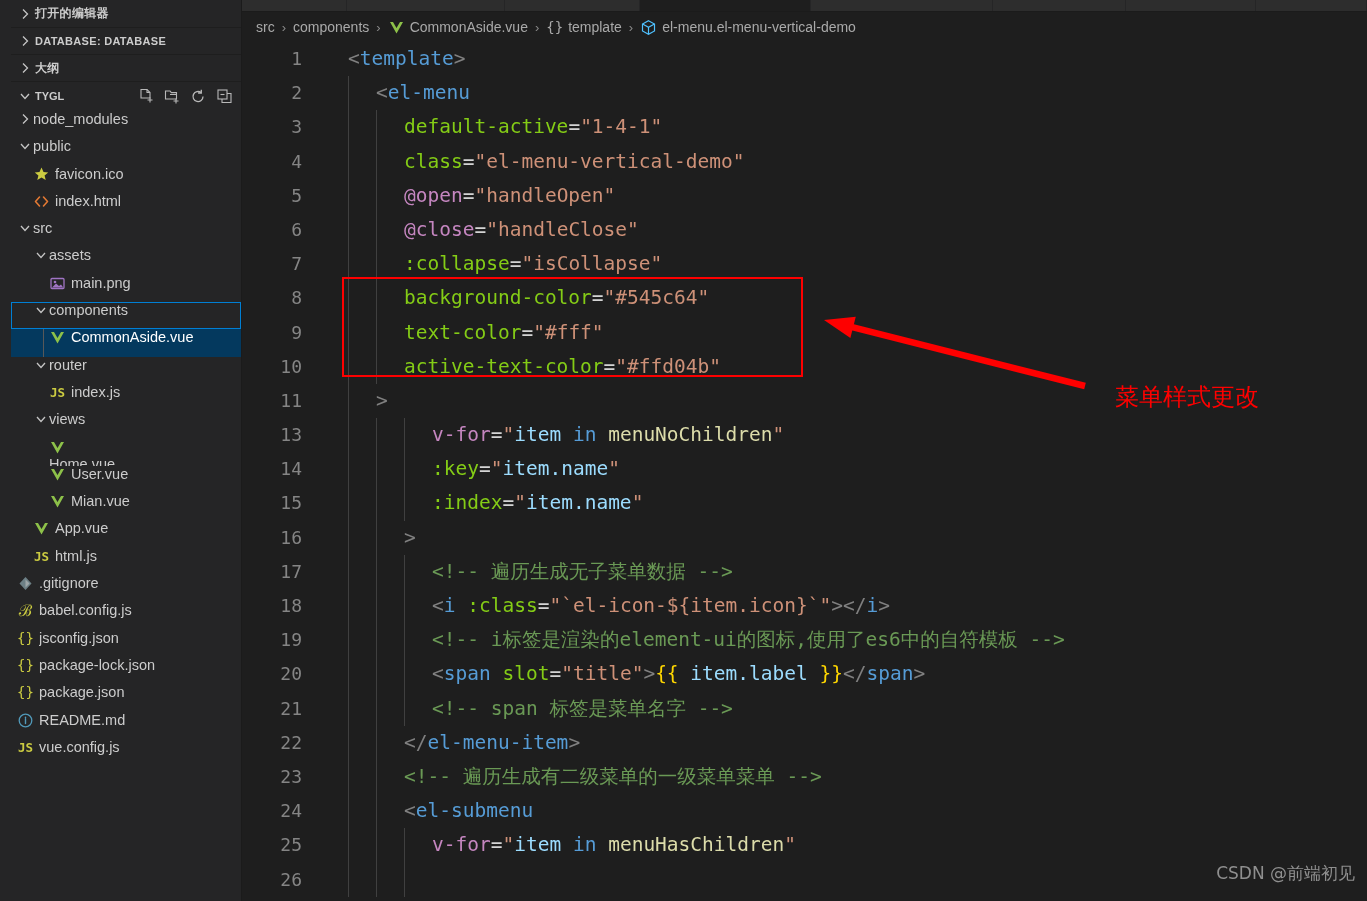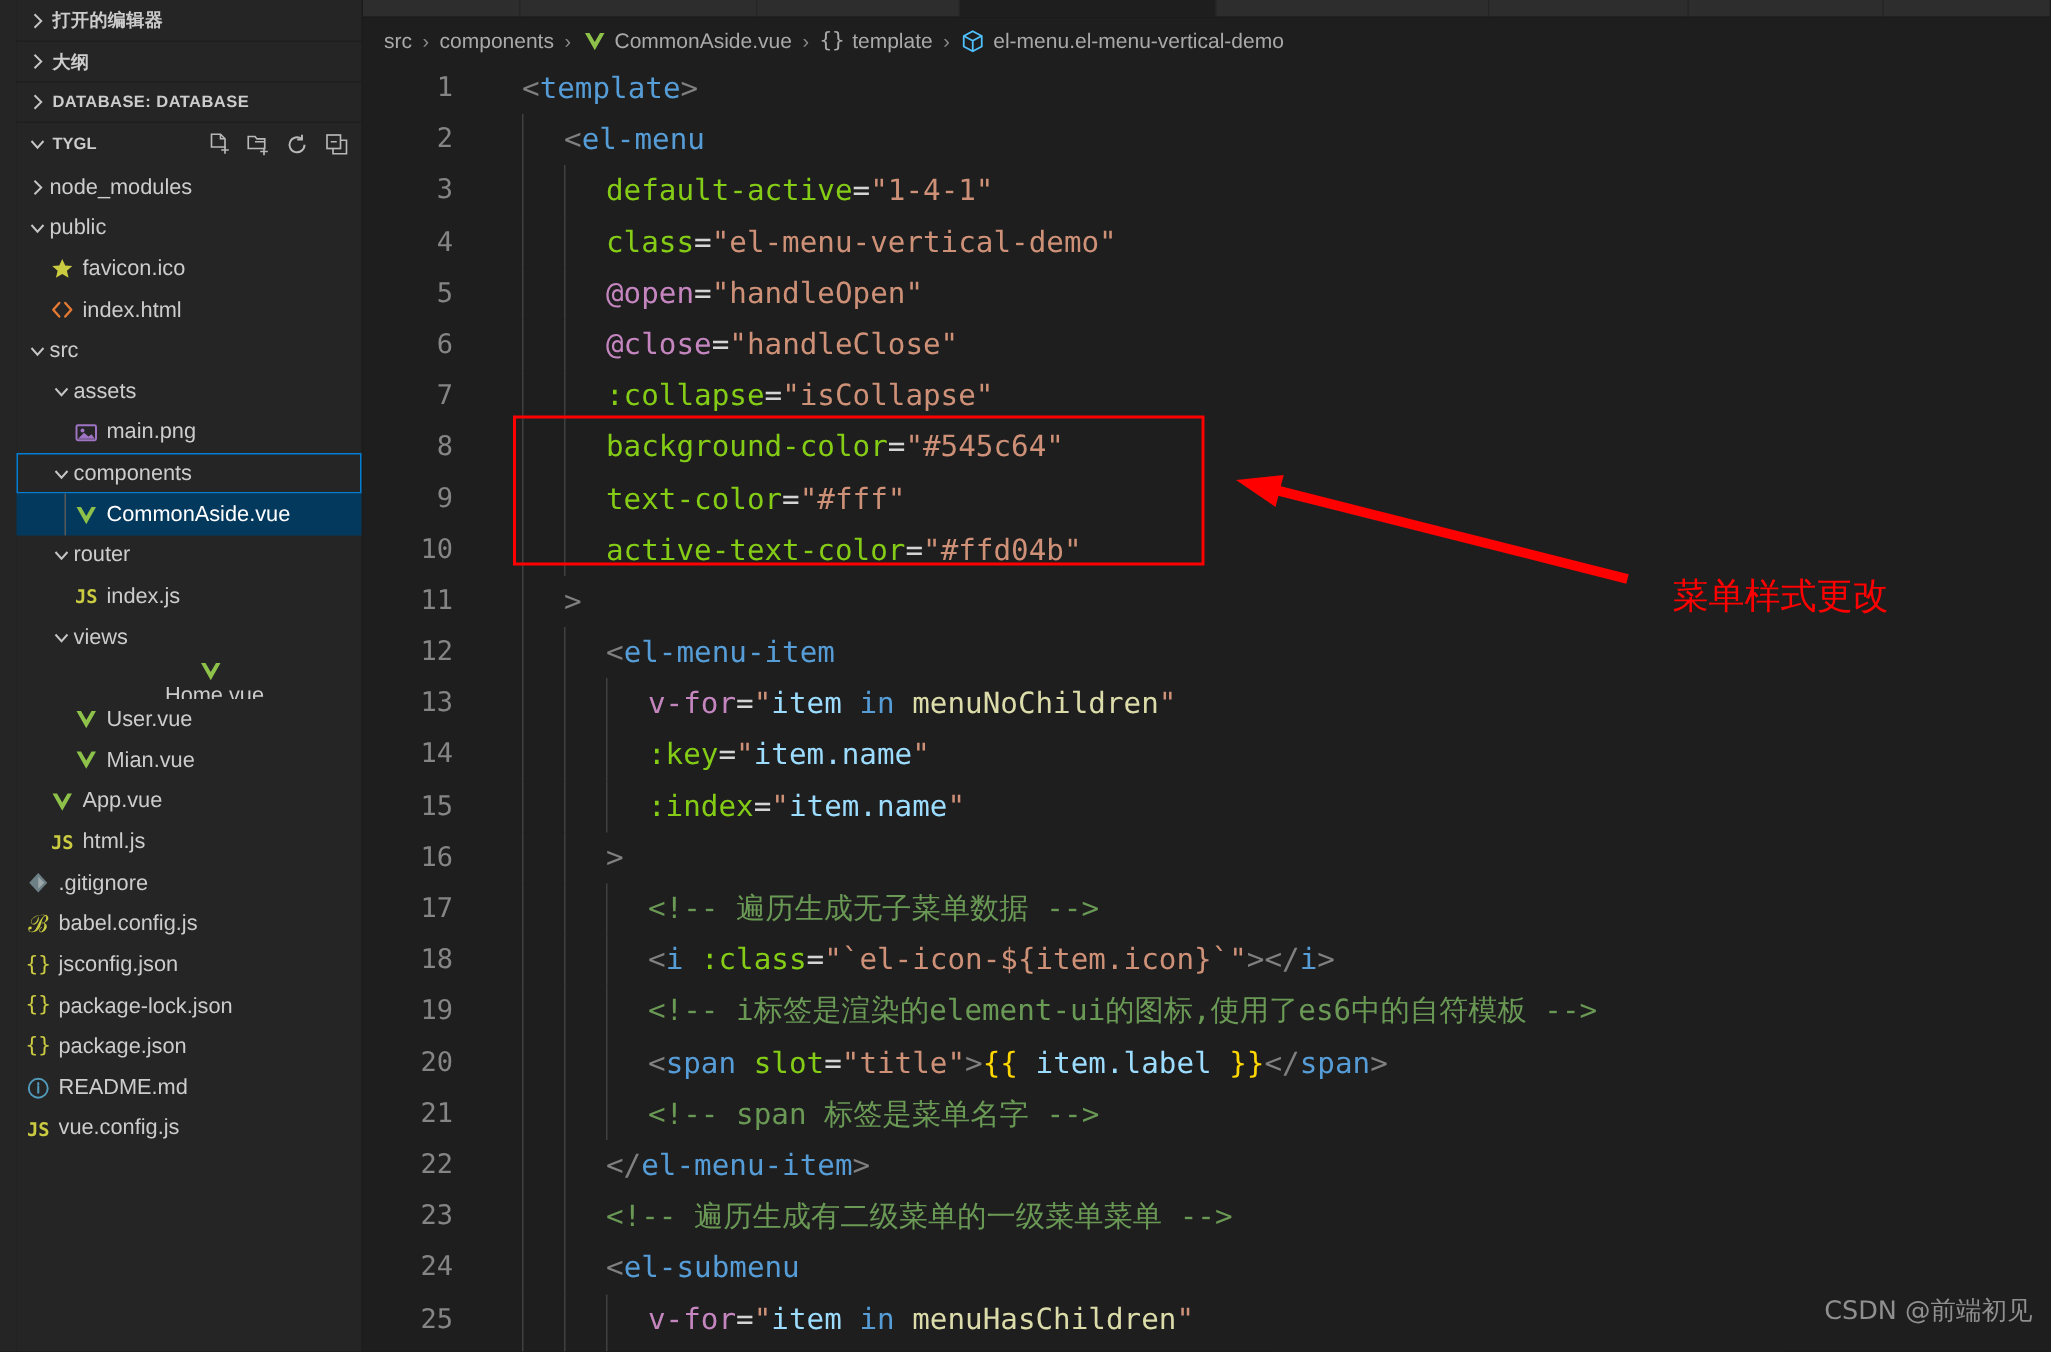--- a/index.html
+++ b/index.html
@@ -43,21 +43,21 @@
     padding-left:6px; padding-right:8px;
     font-size:11px; font-weight:bold; color:#cccccc;
     border-top:1px solid #1e1e1e;
     cursor:pointer; user-select:none;
   }
   .explorer-actions{ margin-left:auto; display:flex; gap:9px; align-items:center; }
   .explorer-actions .act{ width:17px; height:17px; display:block; cursor:pointer; opacity:.92; }
 
   .tree{ padding-top:1px; }
   .row{
-    height:27.3px; display:flex; align-items:center;
+    height:27.3px; display:flex; align-items:flex-start;
     font-size:14.5px; color:#cccccc; white-space:nowrap;
     cursor:pointer; position:relative; padding-right:4px;
   }
   .row .arrow{ width:16px; height:16px; flex:0 0 16px; display:block; }
   .row .fico{ width:17px; height:17px; flex:0 0 17px; margin-right:5px; display:flex; align-items:center; justify-content:center; }
   .row .nm{ overflow:hidden; text-overflow:ellipsis; }
   .row.selected{ background:#04395e; color:#ffffff; }
   .row.focus-outline{ outline:1px solid #007fd4; outline-offset:-1px; }
 
   
@@ -149,29 +149,29 @@
             </svg>
           </span>
           <span class="section-label cjk">打开的编辑器</span>
         </div>
         <div class="section-head">
           <span class="twisty">
             <svg width="16" height="16" viewBox="0 0 16 16">
               <path d="M6 3.5 L10.5 8 L6 12.5" fill="none" stroke="#c5c5c5" stroke-width="1.3"></path>
             </svg>
           </span>
-          <span class="section-label cjk">大纲</span>
+          <span class="section-label">DATABASE: DATABASE</span>
         </div>
         <div class="section-head">
           <span class="twisty">
             <svg width="16" height="16" viewBox="0 0 16 16">
               <path d="M6 3.5 L10.5 8 L6 12.5" fill="none" stroke="#c5c5c5" stroke-width="1.3"></path>
             </svg>
           </span>
-          <span class="section-label">DATABASE: DATABASE</span>
+          <span class="section-label cjk">大纲</span>
         </div>
       </div>
     <div class="explorer-head">
       <span class="twisty">
         <svg width="16" height="16" viewBox="0 0 16 16">
             <path d="M4 6 L8 10.5 L12 6" fill="none" stroke="#c5c5c5" stroke-width="1.3"></path>
           </svg>
       </span>
       <span class="section-label">TYGL</span>
       <span class="explorer-actions">
@@ -432,21 +432,20 @@
         <div class="code-line"><span class="ln">2</span><span class="src"><span class="igl" style="left: 22px;"></span><span style="padding-left: 50px; display: inline-block;"><span class="t-punct">&lt;</span><span class="t-tag">el-menu</span></span></span></div>
         <div class="code-line"><span class="ln">3</span><span class="src"><span class="igl" style="left: 22px;"></span><span class="igl" style="left: 50px;"></span><span style="padding-left: 78px; display: inline-block;"><span class="t-attr">default-active</span><span class="t-eq">=</span><span class="t-str">"1-4-1"</span></span></span></div>
         <div class="code-line"><span class="ln">4</span><span class="src"><span class="igl" style="left: 22px;"></span><span class="igl" style="left: 50px;"></span><span style="padding-left: 78px; display: inline-block;"><span class="t-attr">class</span><span class="t-eq">=</span><span class="t-str">"el-menu-vertical-demo"</span></span></span></div>
         <div class="code-line"><span class="ln">5</span><span class="src"><span class="igl" style="left: 22px;"></span><span class="igl" style="left: 50px;"></span><span style="padding-left: 78px; display: inline-block;"><span class="t-attr-dir">@open</span><span class="t-eq">=</span><span class="t-str">"handleOpen"</span></span></span></div>
         <div class="code-line"><span class="ln">6</span><span class="src"><span class="igl" style="left: 22px;"></span><span class="igl" style="left: 50px;"></span><span style="padding-left: 78px; display: inline-block;"><span class="t-attr-dir">@close</span><span class="t-eq">=</span><span class="t-str">"handleClose"</span></span></span></div>
         <div class="code-line"><span class="ln">7</span><span class="src"><span class="igl" style="left: 22px;"></span><span class="igl" style="left: 50px;"></span><span style="padding-left: 78px; display: inline-block;"><span class="t-attr">:collapse</span><span class="t-eq">=</span><span class="t-str">"isCollapse"</span></span></span></div>
         <div class="code-line"><span class="ln">8</span><span class="src"><span class="igl" style="left: 22px;"></span><span class="igl" style="left: 50px;"></span><span style="padding-left: 78px; display: inline-block;"><span class="t-attr">background-color</span><span class="t-eq">=</span><span class="t-str">"#545c64"</span></span></span></div>
         <div class="code-line"><span class="ln">9</span><span class="src"><span class="igl" style="left: 22px;"></span><span class="igl" style="left: 50px;"></span><span style="padding-left: 78px; display: inline-block;"><span class="t-attr">text-color</span><span class="t-eq">=</span><span class="t-str">"#fff"</span></span></span></div>
         <div class="code-line"><span class="ln">10</span><span class="src"><span class="igl" style="left: 22px;"></span><span class="igl" style="left: 50px;"></span><span style="padding-left: 78px; display: inline-block;"><span class="t-attr">active-text-color</span><span class="t-eq">=</span><span class="t-str">"#ffd04b"</span></span></span></div>
         <div class="code-line"><span class="ln">11</span><span class="src"><span class="igl" style="left: 22px;"></span><span style="padding-left: 50px; display: inline-block;"><span class="t-punct">&gt;</span></span></span></div>
-        <div class="code-line"><span class="ln">12</span><span class="src"><span class="igl" style="left: 22px;"></span><span class="igl" style="left: 50px;"></span><span style="padding-left: 78px; display: inline-block;"><span class="t-punct">&lt;</span><span class="t-tag">el-menu-item</span></span></span></div>
         <div class="code-line"><span class="ln">13</span><span class="src"><span class="igl" style="left: 22px;"></span><span class="igl" style="left: 50px;"></span><span class="igl" style="left: 78px;"></span><span style="padding-left: 106px; display: inline-block;"><span class="t-attr-dir">v-for</span><span class="t-eq">=</span><span class="t-quote">"</span><span class="t-expr">item</span><span class="t-plain"> </span><span class="t-kw">in</span><span class="t-plain"> </span><span class="t-var">menuNoChildren</span><span class="t-quote">"</span></span></span></div>
         <div class="code-line"><span class="ln">14</span><span class="src"><span class="igl" style="left: 22px;"></span><span class="igl" style="left: 50px;"></span><span class="igl" style="left: 78px;"></span><span style="padding-left: 106px; display: inline-block;"><span class="t-attr">:key</span><span class="t-eq">=</span><span class="t-quote">"</span><span class="t-expr">item.name</span><span class="t-quote">"</span></span></span></div>
         <div class="code-line"><span class="ln">15</span><span class="src"><span class="igl" style="left: 22px;"></span><span class="igl" style="left: 50px;"></span><span class="igl" style="left: 78px;"></span><span style="padding-left: 106px; display: inline-block;"><span class="t-attr">:index</span><span class="t-eq">=</span><span class="t-quote">"</span><span class="t-expr">item.name</span><span class="t-quote">"</span></span></span></div>
         <div class="code-line"><span class="ln">16</span><span class="src"><span class="igl" style="left: 22px;"></span><span class="igl" style="left: 50px;"></span><span style="padding-left: 78px; display: inline-block;"><span class="t-punct">&gt;</span></span></span></div>
         <div class="code-line"><span class="ln">17</span><span class="src"><span class="igl" style="left: 22px;"></span><span class="igl" style="left: 50px;"></span><span class="igl" style="left: 78px;"></span><span style="padding-left: 106px; display: inline-block;"><span class="t-comment">&lt;!-- 遍历生成无子菜单数据 --&gt;</span></span></span></div>
         <div class="code-line"><span class="ln">18</span><span class="src"><span class="igl" style="left: 22px;"></span><span class="igl" style="left: 50px;"></span><span class="igl" style="left: 78px;"></span><span style="padding-left: 106px; display: inline-block;"><span class="t-punct">&lt;</span><span class="t-tag">i</span><span class="t-plain"> </span><span class="t-attr">:class</span><span class="t-eq">=</span><span class="t-str">"`el-icon-${item.icon}`"</span><span class="t-punct">&gt;&lt;/</span><span class="t-tag">i</span><span class="t-punct">&gt;</span></span></span></div>
         <div class="code-line"><span class="ln">19</span><span class="src"><span class="igl" style="left: 22px;"></span><span class="igl" style="left: 50px;"></span><span class="igl" style="left: 78px;"></span><span style="padding-left: 106px; display: inline-block;"><span class="t-comment">&lt;!-- i标签是渲染的element-ui的图标,使用了es6中的自符模板 --&gt;</span></span></span></div>
         <div class="code-line"><span class="ln">20</span><span class="src"><span class="igl" style="left: 22px;"></span><span class="igl" style="left: 50px;"></span><span class="igl" style="left: 78px;"></span><span style="padding-left: 106px; display: inline-block;"><span class="t-punct">&lt;</span><span class="t-tag">span</span><span class="t-plain"> </span><span class="t-attr">slot</span><span class="t-eq">=</span><span class="t-str">"title"</span><span class="t-punct">&gt;</span><span class="t-brace">{{</span><span class="t-expr"> item.label </span><span class="t-brace">}}</span><span class="t-punct">&lt;/</span><span class="t-tag">span</span><span class="t-punct">&gt;</span></span></span></div>
         <div class="code-line"><span class="ln">21</span><span class="src"><span class="igl" style="left: 22px;"></span><span class="igl" style="left: 50px;"></span><span class="igl" style="left: 78px;"></span><span style="padding-left: 106px; display: inline-block;"><span class="t-comment">&lt;!-- span 标签是菜单名字 --&gt;</span></span></span></div>
         <div class="code-line"><span class="ln">22</span><span class="src"><span class="igl" style="left: 22px;"></span><span class="igl" style="left: 50px;"></span><span style="padding-left: 78px; display: inline-block;"><span class="t-punct">&lt;/</span><span class="t-tag">el-menu-item</span><span class="t-punct">&gt;</span></span></span></div>

